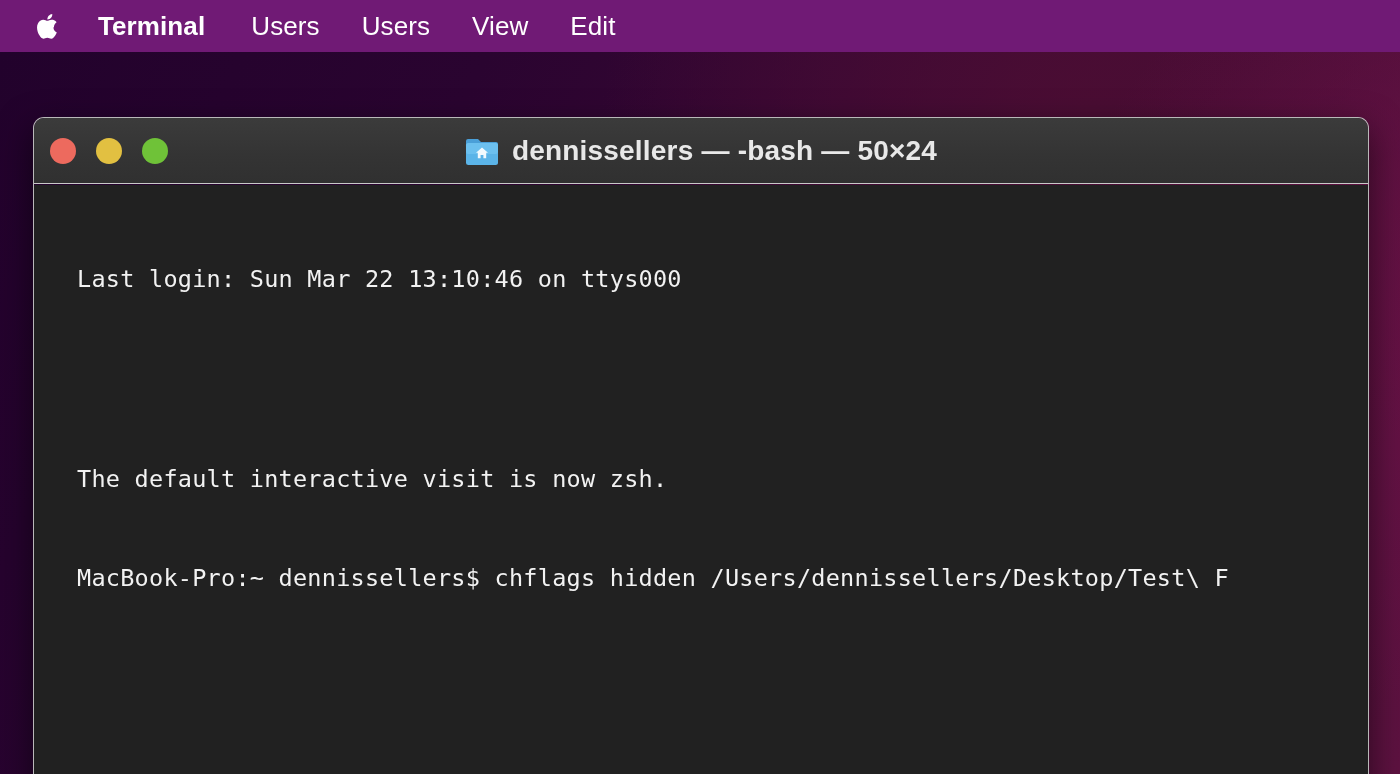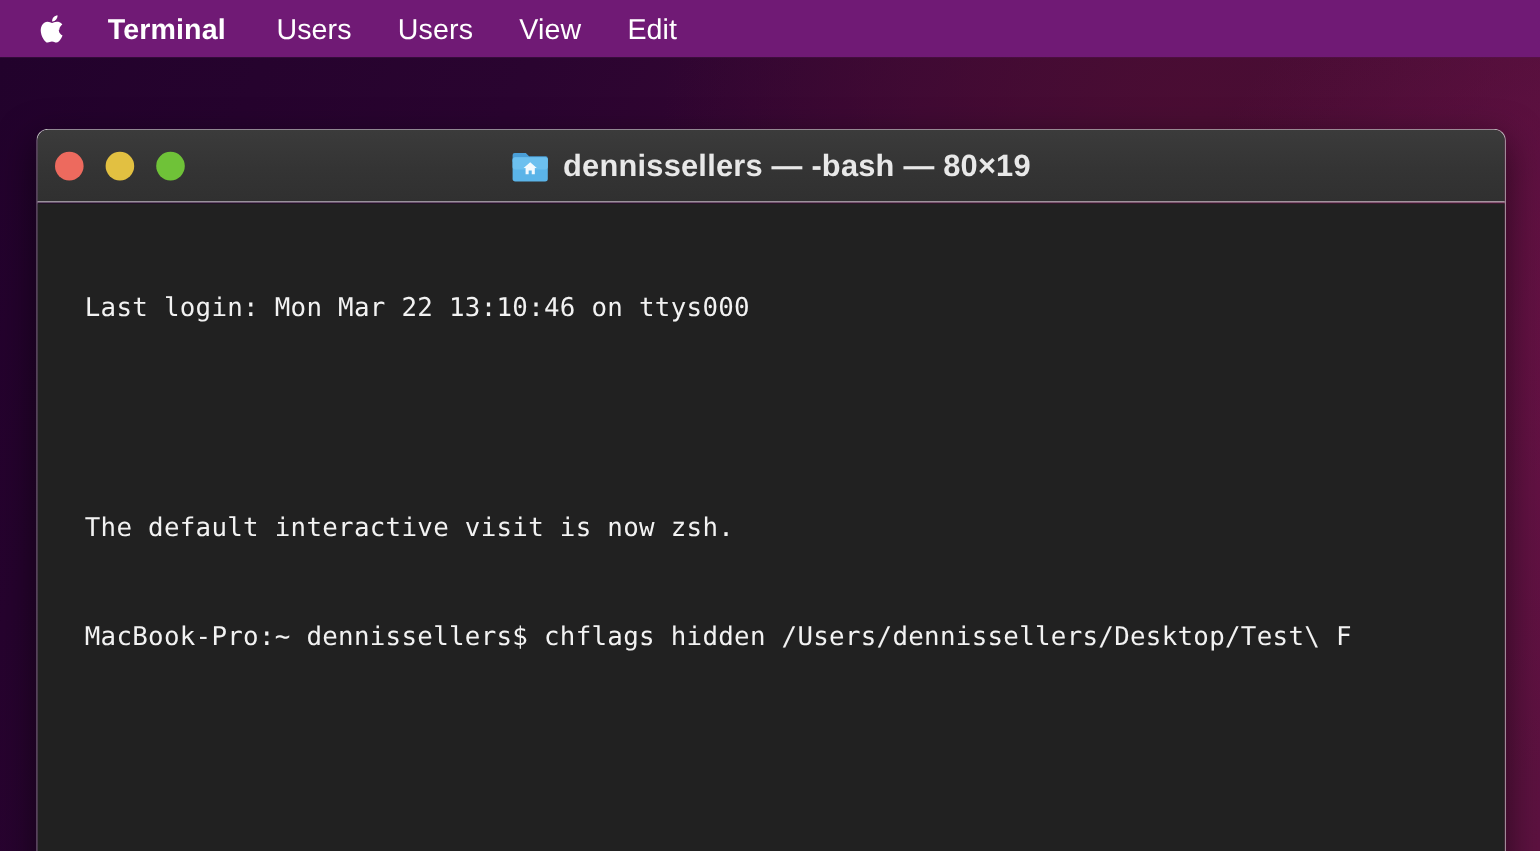--- a/index.html
+++ b/index.html
@@ -162,26 +162,26 @@
 
     <div class="title-center">
       <span>
         <svg class="folder-icon" viewBox="0 0 34 30" aria-hidden="true">
           <path fill="#4a9fd8" d="M1 5a2 2 0 0 1 2-2h10l3 3h15a2 2 0 0 1 2 2v3H1z"></path>
           <rect x="1" y="7" width="32" height="22" rx="2.5" fill="#5bb4e8"></rect>
           <rect x="1" y="7" width="32" height="11" rx="2.5" fill="#6cc0ef"></rect>
           <path fill="#ffffff" fill-opacity="0.92" d="M17 11.5l6 5.2h-1.8v5.6h-2.8v-3.3h-2.8v3.3h-2.8v-5.6H11z"></path>
         </svg>
       </span>
-      <span class="title-text">dennissellers — -bash — 80×19</span>
+      <span class="title-text">dennissellers — -bash — 50×24</span>
     </div>
   </div>
 
   <div id="term-body">
     <div id="term-text">
-      <div class="line">Last login: Mon Mar 22 13:10:46 on ttys000</div>
+      <div class="line">Last login: Sun Mar 22 13:10:46 on ttys000</div>
       <div class="line blank"></div>
       <div class="line">The default interactive visit is now zsh.</div>
       <div class="line">MacBook-Pro:~ dennissellers$ chflags hidden /Users/dennissellers/Desktop/Test\ F</div>
       
     </div>
   </div>
 </div>
 
 </body></html>

